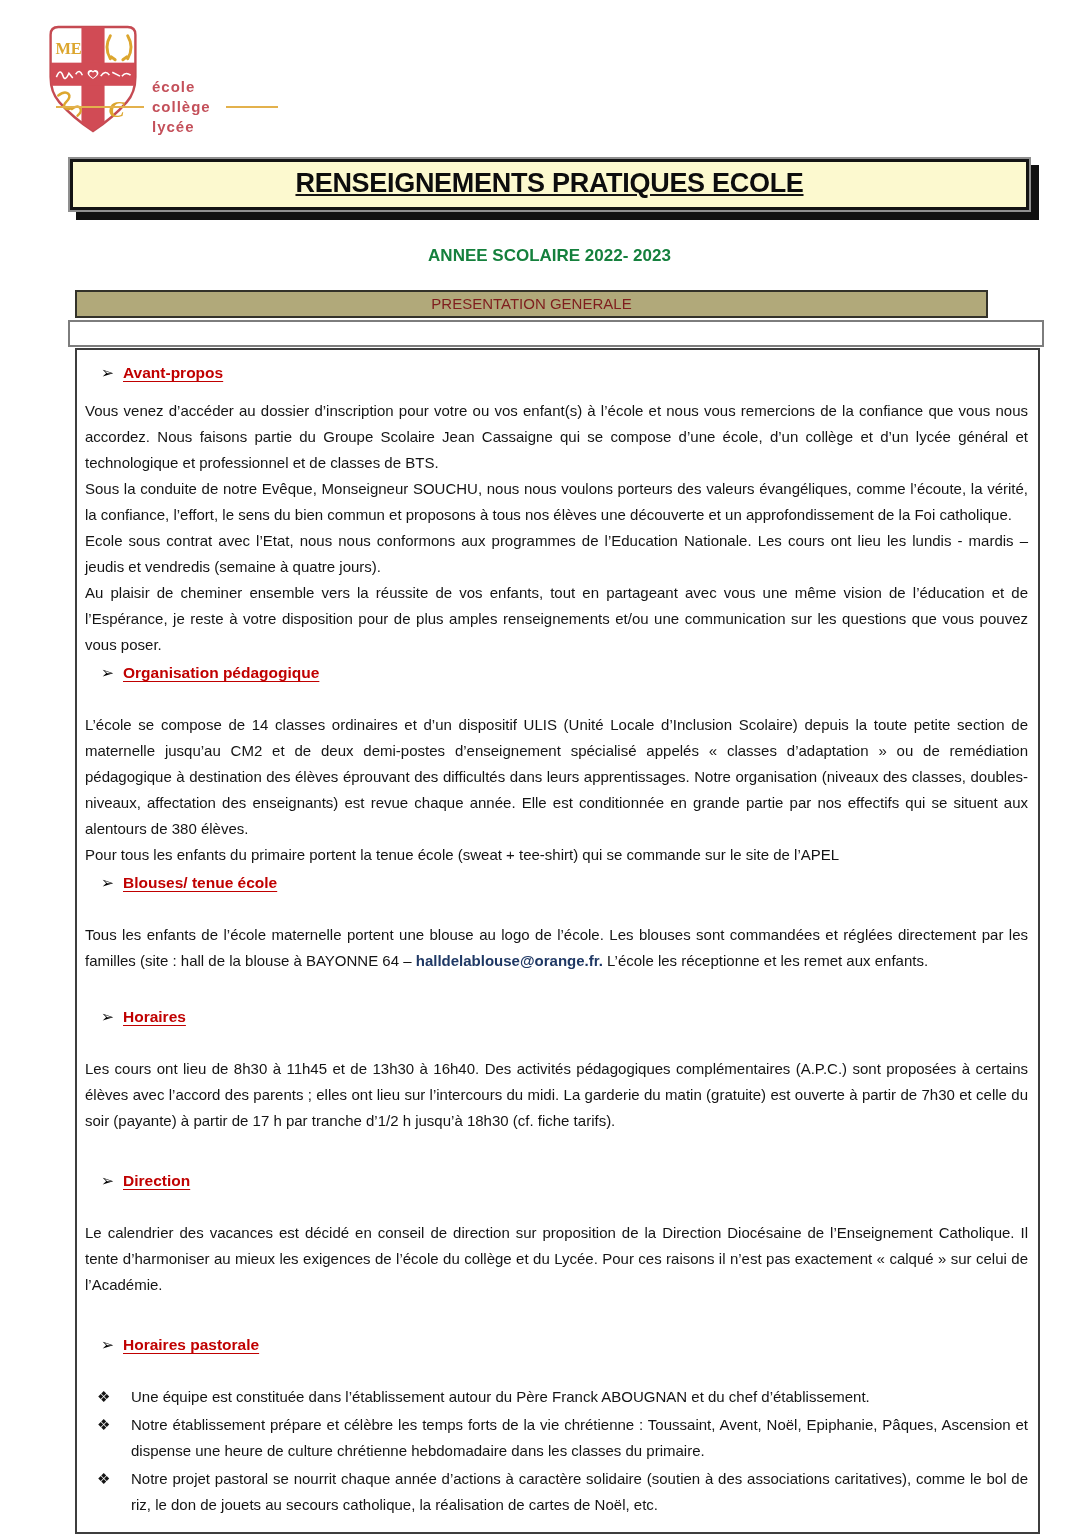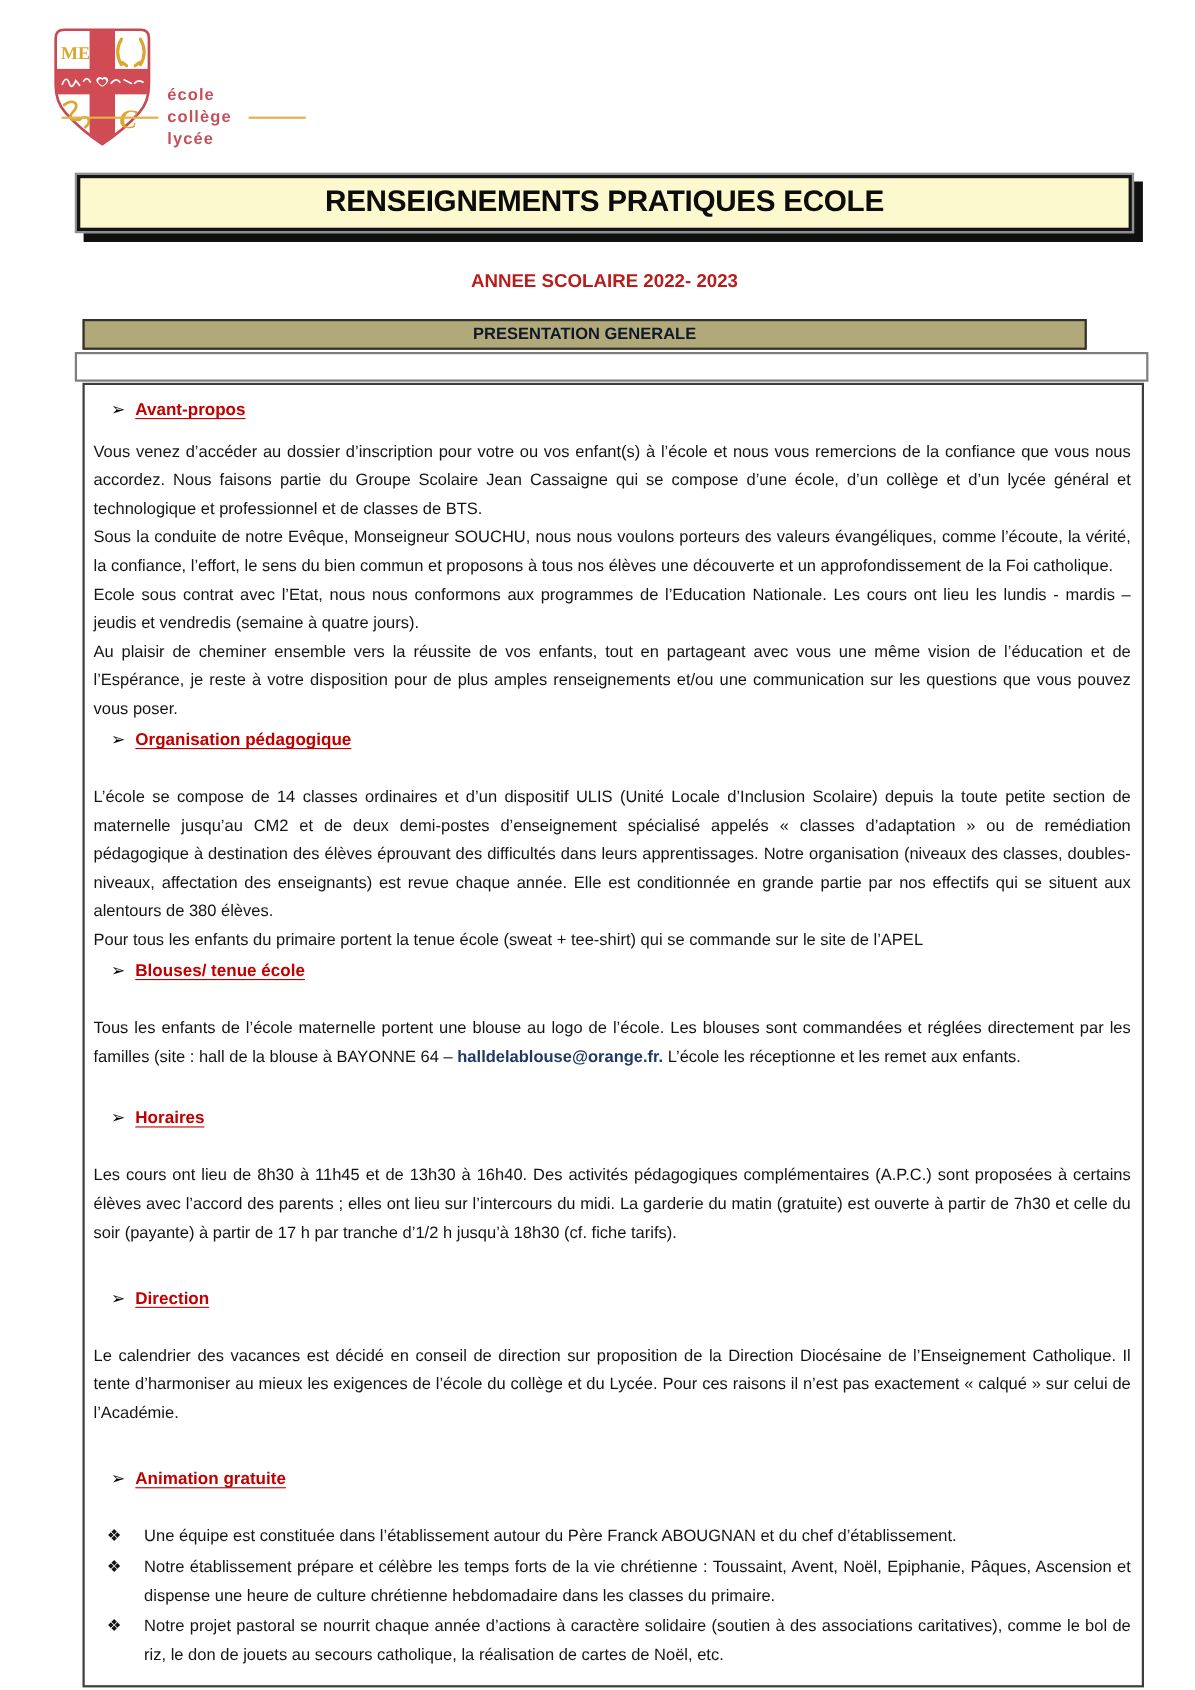--- a/index.html
+++ b/index.html
@@ -27,37 +27,37 @@
   .dash.short{left:74px;width:52px;}
 
   
   .title-outer{
     margin:12px 0 0 68px;width:963px;box-sizing:border-box;
     border:2px solid #8f8f8f;background:#ffffff;
     box-shadow:8px 8px 0 #101010;
   }
   .title-inner{
     border:3px solid #141414;background:#FCF9CF;
-    text-align:center;padding:6px 0 8px;
+    text-align:center;padding:6px 0 8px;text-decoration:underline;
   }
   .title-inner h1{
     margin:0;font-size:27px;letter-spacing:-0.3px;
     font-weight:bold;color:#0d0d0d;
   }
 
   .subtitle{
     margin:34px 0 0 68px;width:963px;text-align:center;
-    font-size:17px;font-weight:bold;color:#b91c1c;
+    font-size:17px;font-weight:bold;color:#15803d;
   }
 
   
   .section-banner{
     margin:24px 0 0 75px;width:913px;box-sizing:border-box;
     background:#B1A97A;border:2px solid #33322a;
-    text-align:center;font-size:15px;font-weight:bold;color:#0f172a;
+    text-align:center;font-size:15px;font-weight:normal;color:#7f1d1d;
     padding:3px 4px 4px;
   }
   .empty-strip{
     margin:2px 0 0 68px;width:976px;height:27px;box-sizing:border-box;
     border:2px solid #7d7d7d;background:#ffffff;
   }
 
   
   .main-box{
     margin:1px 0 0 75px;width:965px;box-sizing:border-box;
@@ -159,21 +159,21 @@
     <div class="gap-after-heading"></div>
     <p class="para">Les cours ont lieu de 8h30 à 11h45 et de 13h30 à 16h40. Des activités pédagogiques complémentaires (A.P.C.) sont proposées à certains élèves avec l’accord des parents ; elles ont lieu sur l’intercours du midi. La garderie du matin (gratuite) est ouverte à partir de 7h30 et celle du soir (payante) à partir de 17 h par tranche d’1/2 h jusqu’à 18h30 (cf. fiche tarifs).</p>
 
     <div class="heading wide">
       <span class="arrow">➢</span><span class="heading-text">Direction</span>
     </div>
     <div class="gap-after-heading"></div>
     <p class="para">Le calendrier des vacances est décidé en conseil de direction sur proposition de la Direction Diocésaine de l’Enseignement Catholique. Il tente d’harmoniser au mieux les exigences de l’école du collège et du Lycée. Pour ces raisons il n’est pas exactement « calqué » sur celui de l’Académie.</p>
 
     <div class="heading wide">
-      <span class="arrow">➢</span><span class="heading-text">Animation gratuite</span>
+      <span class="arrow">➢</span><span class="heading-text">Horaires pastorale</span>
     </div>
     <div class="gap-after-heading"></div>
     <div class="bullet-item">
       <span class="bullet-glyph">❖</span>
       <span class="bullet-text">Une équipe est constituée dans l’établissement autour du Père Franck ABOUGNAN et du chef d’établissement.</span>
     </div>
     <div class="bullet-item">
       <span class="bullet-glyph">❖</span>
       <span class="bullet-text">Notre établissement prépare et célèbre les temps forts de la vie chrétienne : Toussaint, Avent, Noël, Epiphanie, Pâques, Ascension et dispense une heure de culture chrétienne hebdomadaire dans les classes du primaire.</span>
     </div>

